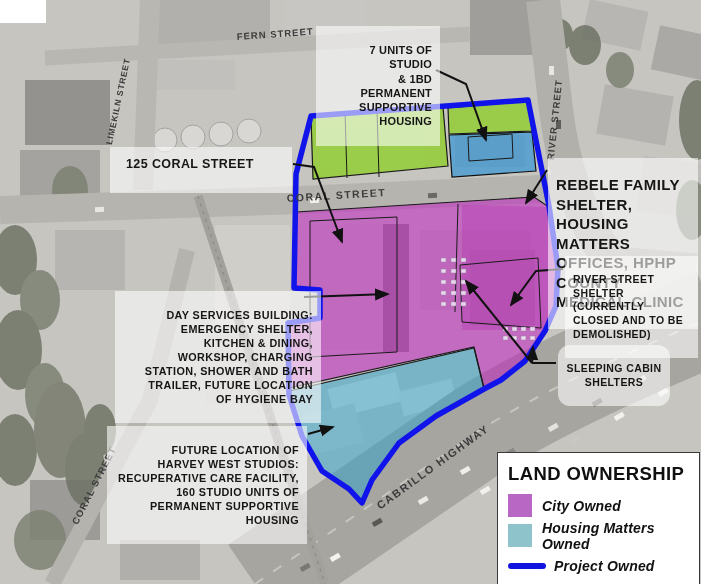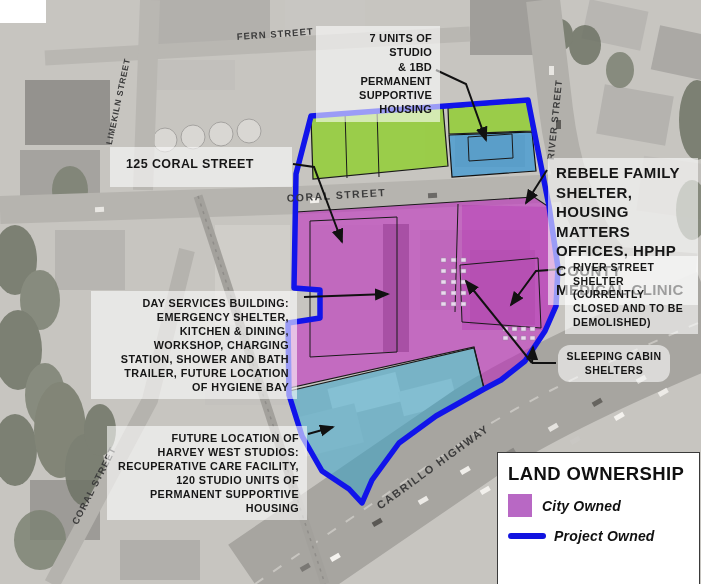--- a/index.html
+++ b/index.html
@@ -6,21 +6,21 @@
   #stage{
     position:relative;width:715px;height:584px;overflow:hidden;
     font-family:"Liberation Sans","DejaVu Sans",sans-serif;background:#ffffff;
   }
   #aerial{position:absolute;left:0;top:0;}
   .white-patch{position:absolute;background:#ffffff;}
   .callout{
     position:absolute;
     background:rgba(255,255,255,0.58);
     color:#161616;font-weight:bold;font-size:11px;line-height:1.3;
-    letter-spacing:.4px;padding:5px 8px;white-space:pre-line;
+    letter-spacing:.4px;padding:17px 8px;white-space:pre-line;
   }
   #legend{
     position:absolute;left:497px;top:452px;width:203px;height:138px;
     background:#ffffff;border:1.5px solid #3a3a3a;box-sizing:border-box;
     padding:8px 10px 0 10px;color:#101010;
   }
   #legend .legend-title{font-size:18.5px;font-weight:bold;letter-spacing:.4px;margin:2px 0 8px 0;}
   .legend-row{display:flex;align-items:center;margin-bottom:5px;height:25px;font-style:italic;}
   .legend-swatch{width:24px;height:23px;flex:0 0 24px;margin-right:10px;}
   .legend-line{width:38px;height:6px;flex:0 0 38px;border-radius:3px;margin-right:8px;background:#1113e0;}
@@ -197,55 +197,59 @@
   </svg>
 
   <div class="white-patch" style="left:0;top:0;width:46px;height:23px;"></div>
   <div class="white-patch" style="left:701px;top:0;width:14px;height:584px;"></div>
 
   <div class="callout" style="left:316px;top:26px;width:124px;text-align:right;letter-spacing:.2px;box-sizing:border-box;">7 UNITS OF STUDIO
 &amp; 1BD PERMANENT
 SUPPORTIVE
 HOUSING</div>
 
-  <div class="callout" style="left:110px;top:147px;width:182px;height:40px;font-size:12.5px;padding:9px 0 0 16px;box-sizing:border-box;">125 CORAL STREET</div>
+  <div class="callout" style="left:110px;top:147px;width:182px;height:46px;font-size:12.5px;padding:9px 0 0 16px;box-sizing:border-box;">125 CORAL STREET</div>
 
   <div class="callout" style="left:548px;top:158px;width:150px;font-size:15px;box-sizing:border-box;">REBELE FAMILY
 SHELTER, HOUSING
 MATTERS OFFICES, HPHP
 COUNTY MEDICAL CLINIC</div>
 
   <div class="callout" style="left:565px;top:256px;width:133px;font-size:10.5px;box-sizing:border-box;">RIVER STREET
 SHELTER (CURRENTLY
 CLOSED AND TO BE
 DEMOLISHED)</div>
 
   <div class="callout" style="left:558px;top:345px;width:112px;font-size:10.5px;text-align:center;box-sizing:border-box;border-radius:12px;">SLEEPING CABIN
 SHELTERS</div>
 
-  <div class="callout" style="left:91px;top:291px;width:206px;font-size:10.8px;text-align:right;box-sizing:border-box;">DAY SERVICES BUILDING:
+  <div class="callout" style="left:115px;top:291px;width:206px;font-size:10.8px;text-align:right;box-sizing:border-box;">DAY SERVICES BUILDING:
 EMERGENCY SHELTER,
 KITCHEN &amp; DINING,
 WORKSHOP, CHARGING
 STATION, SHOWER AND BATH
 TRAILER, FUTURE LOCATION
 OF HYGIENE BAY</div>
 
   <div class="callout" style="left:107px;top:426px;width:200px;font-size:10.8px;text-align:right;box-sizing:border-box;">FUTURE LOCATION OF
 HARVEY WEST STUDIOS:
 RECUPERATIVE CARE FACILITY,
-120 STUDIO UNITS OF
+160 STUDIO UNITS OF
 PERMANENT SUPPORTIVE
 HOUSING</div>
 
   <div id="legend">
     <div class="legend-title">LAND OWNERSHIP</div>
     <div class="legend-row">
       <div class="legend-swatch sw-city"></div>
       <div class="legend-label">City Owned</div>
     </div>
     <div class="legend-row">
+      <div class="legend-swatch sw-hm-owned"></div>
+      <div class="legend-label">Housing Matters Owned</div>
+    </div>
+    <div class="legend-row">
       <div class="legend-line"></div>
       <div class="legend-label">Project Owned</div>
     </div>
   </div>
 
 </div>
 
 </body></html>

